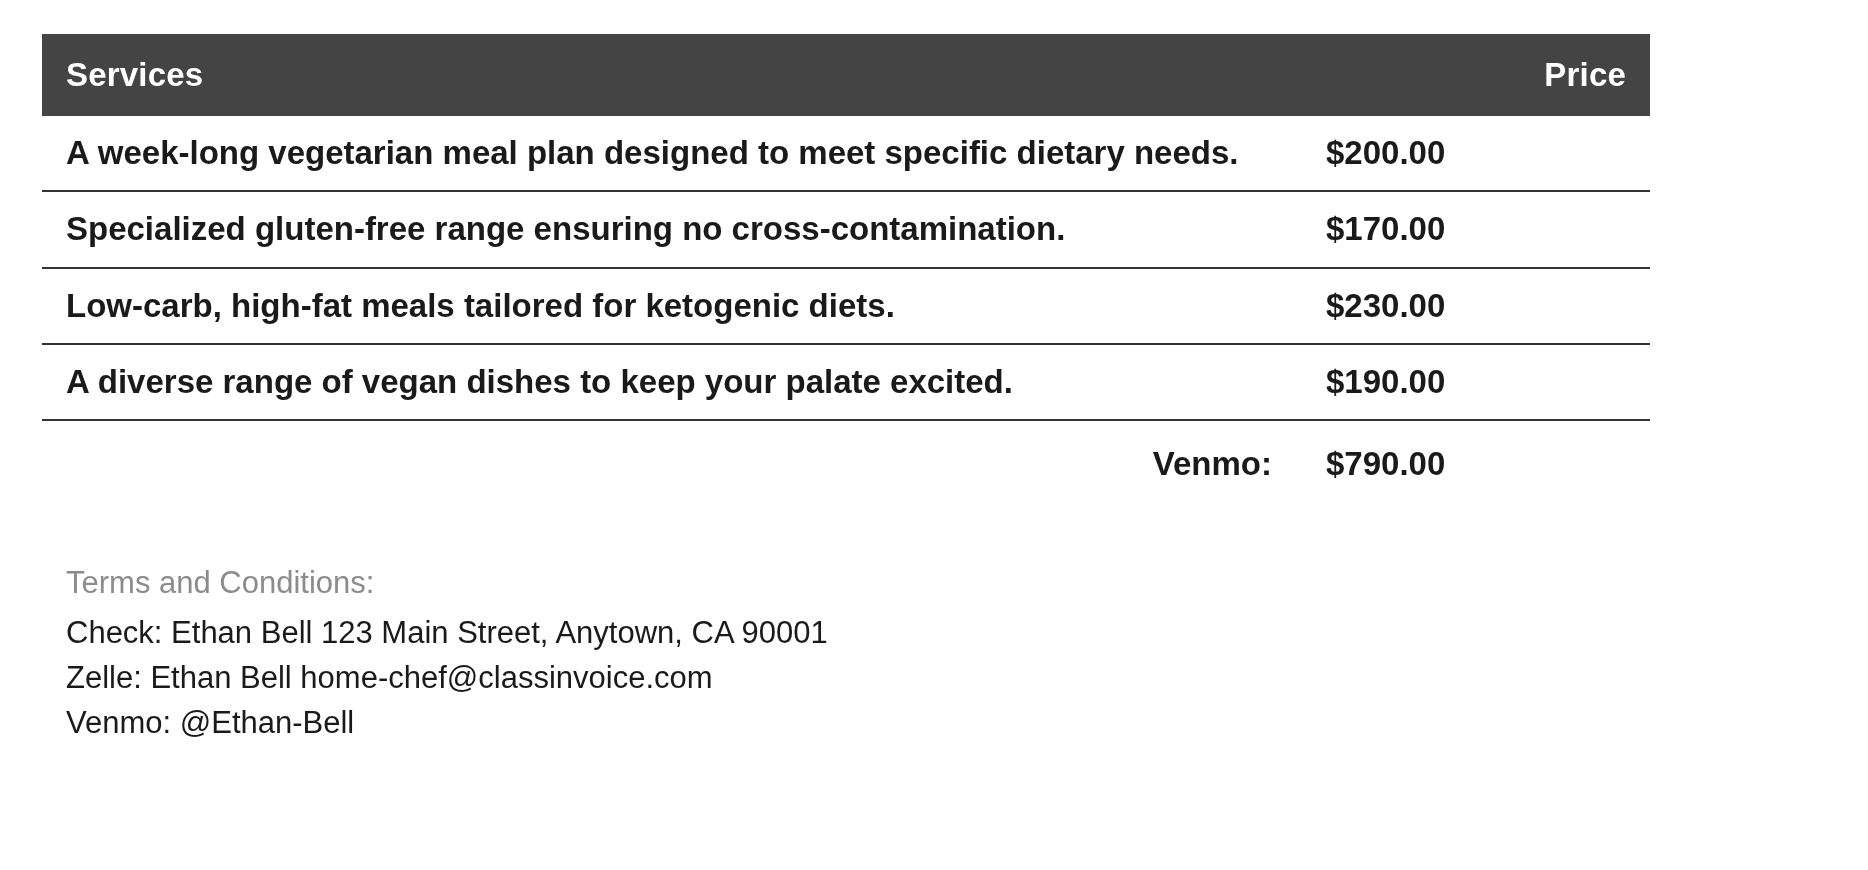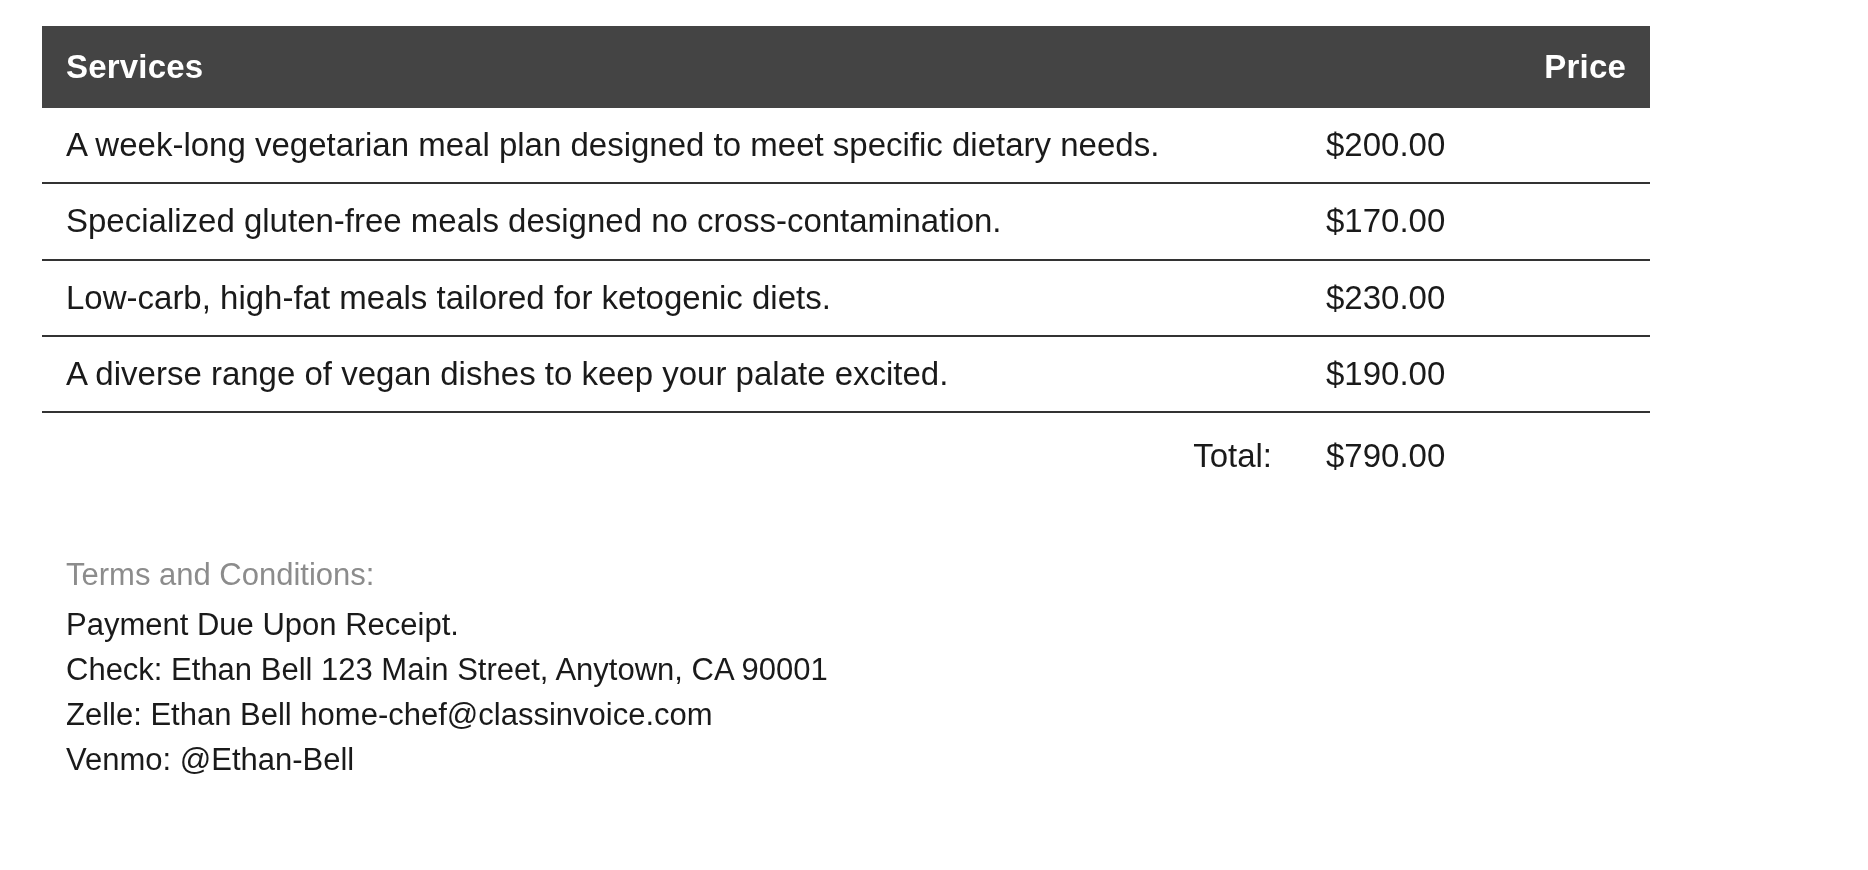--- a/index.html
+++ b/index.html
@@ -10,21 +10,21 @@
   body {
     width: 1868px;
     height: 870px;
     font-family: "Liberation Sans", sans-serif;
     color: #1a1a1a;
     -webkit-font-smoothing: antialiased;
   }
   .invoice {
     box-sizing: border-box;
     width: 1692px;
-    padding: 26px 42px 0 42px;
+    padding: 34px 42px 0 42px;
   }
   
   table.services {
     width: 100%;
     border-collapse: collapse;
     table-layout: fixed;
   }
   table.services thead th {
     background: #444444;
     color: #ffffff;
@@ -32,21 +32,21 @@
     font-weight: bold;
     padding: 22px 24px;
     text-align: left;
     letter-spacing: 0.2px;
   }
   table.services thead th.price-col {
     text-align: right;
   }
   table.services tbody td {
     font-size: 33px;
-    font-weight: 400;
+    font-weight: 700;
     padding: 16px 24px 17px 24px;
     border-bottom: 2px solid #333333;
     color: #1a1a1a;
     line-height: 1.25;
   }
   table.services tbody td.price-cell {
     white-space: nowrap;
   }
   .total-row td {
     border-bottom: none !important;
@@ -89,39 +89,38 @@
         <th class="service-col">Services</th>
         <th class="price-col" style="width:300px">Price</th>
       </tr>
     </thead>
     <tbody>
       <tr>
         <td class="service-cell">A week-long vegetarian meal plan designed to meet specific dietary needs.</td>
         <td class="price-cell">$200.00</td>
       </tr>
       <tr>
-        <td class="service-cell">Specialized gluten-free meals designed no cross-contamination.</td>
+        <td class="service-cell">Specialized gluten-free range ensuring no cross-contamination.</td>
         <td class="price-cell">$170.00</td>
       </tr>
       <tr>
         <td class="service-cell">Low-carb, high-fat meals tailored for ketogenic diets.</td>
         <td class="price-cell">$230.00</td>
       </tr>
       <tr>
         <td class="service-cell">A diverse range of vegan dishes to keep your palate excited.</td>
         <td class="price-cell">$190.00</td>
       </tr>
       <tr class="total-row">
-        <td class="total-label">Total:</td>
+        <td class="total-label">Venmo:</td>
         <td class="total-value">$790.00</td>
       </tr>
     </tbody>
   </table>
 
   <div class="terms">
     <div class="terms-title">Terms and Conditions:</div>
-    <div class="terms-line">Payment Due Upon Receipt.</div>
     <div class="terms-line">Check: Ethan Bell 123 Main Street, Anytown, CA 90001</div>
     <div class="terms-line">Zelle: Ethan Bell home-chef@classinvoice.com</div>
     <div class="terms-line">Venmo: @Ethan-Bell</div>
   </div>
 
 </div>
 
 </body></html>

